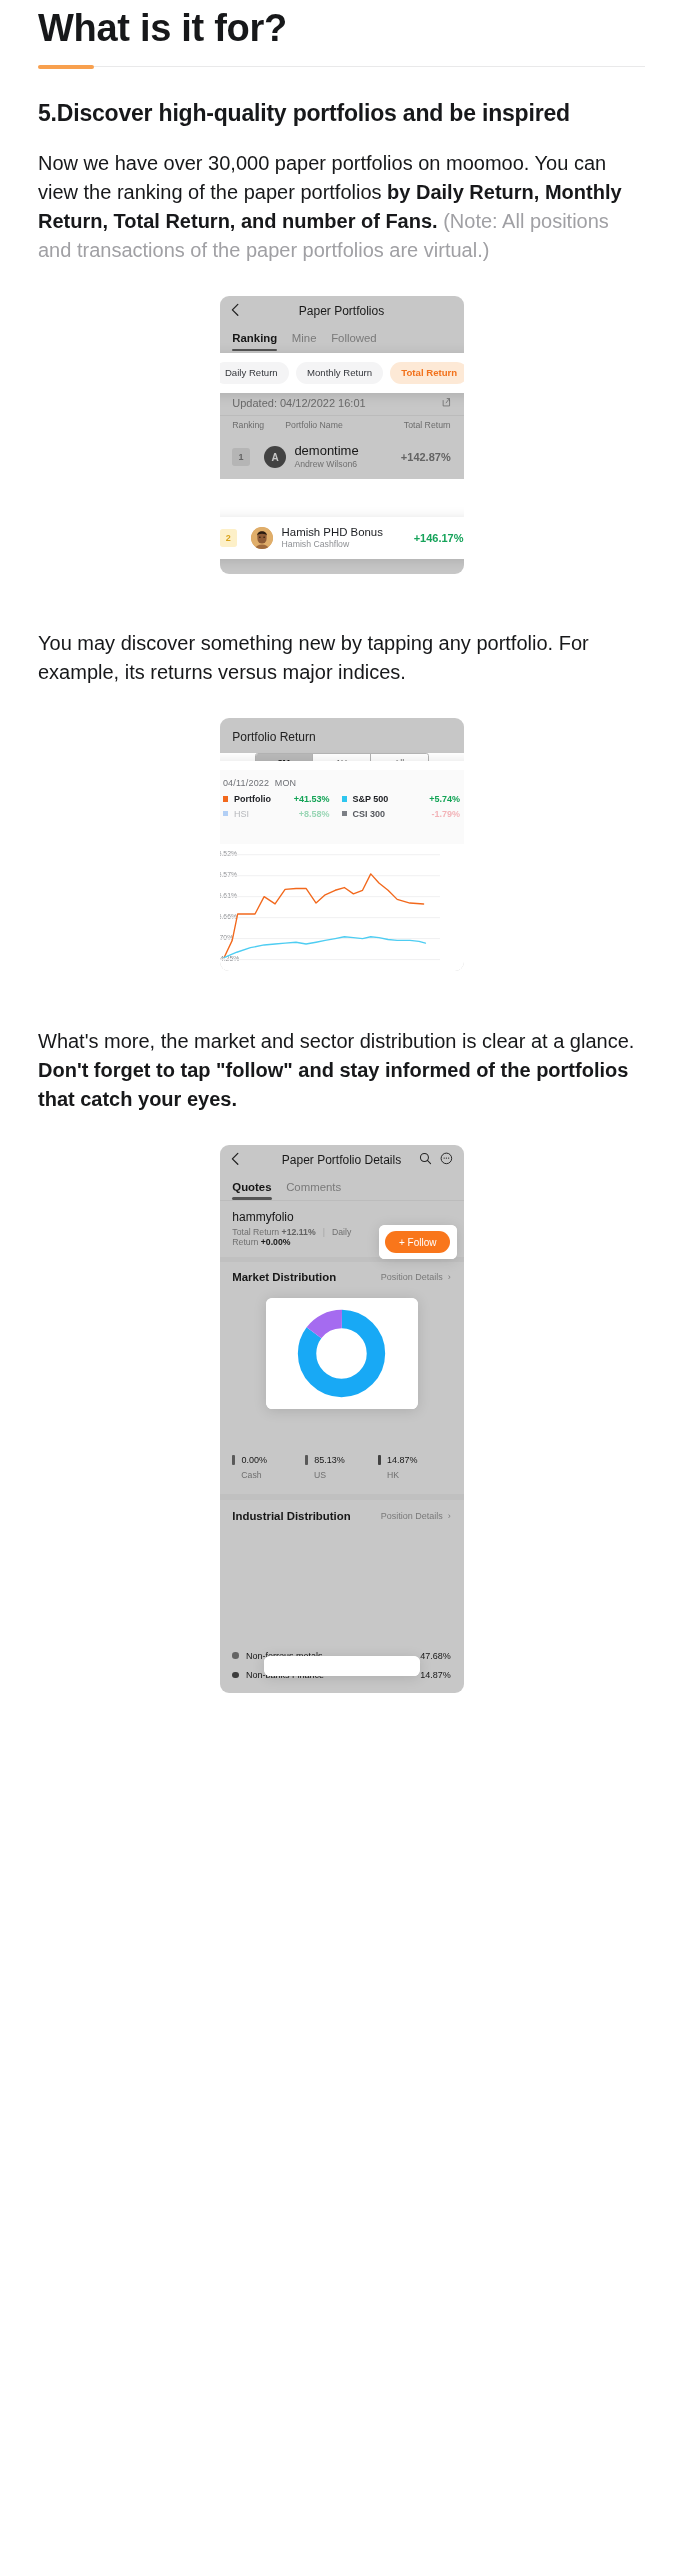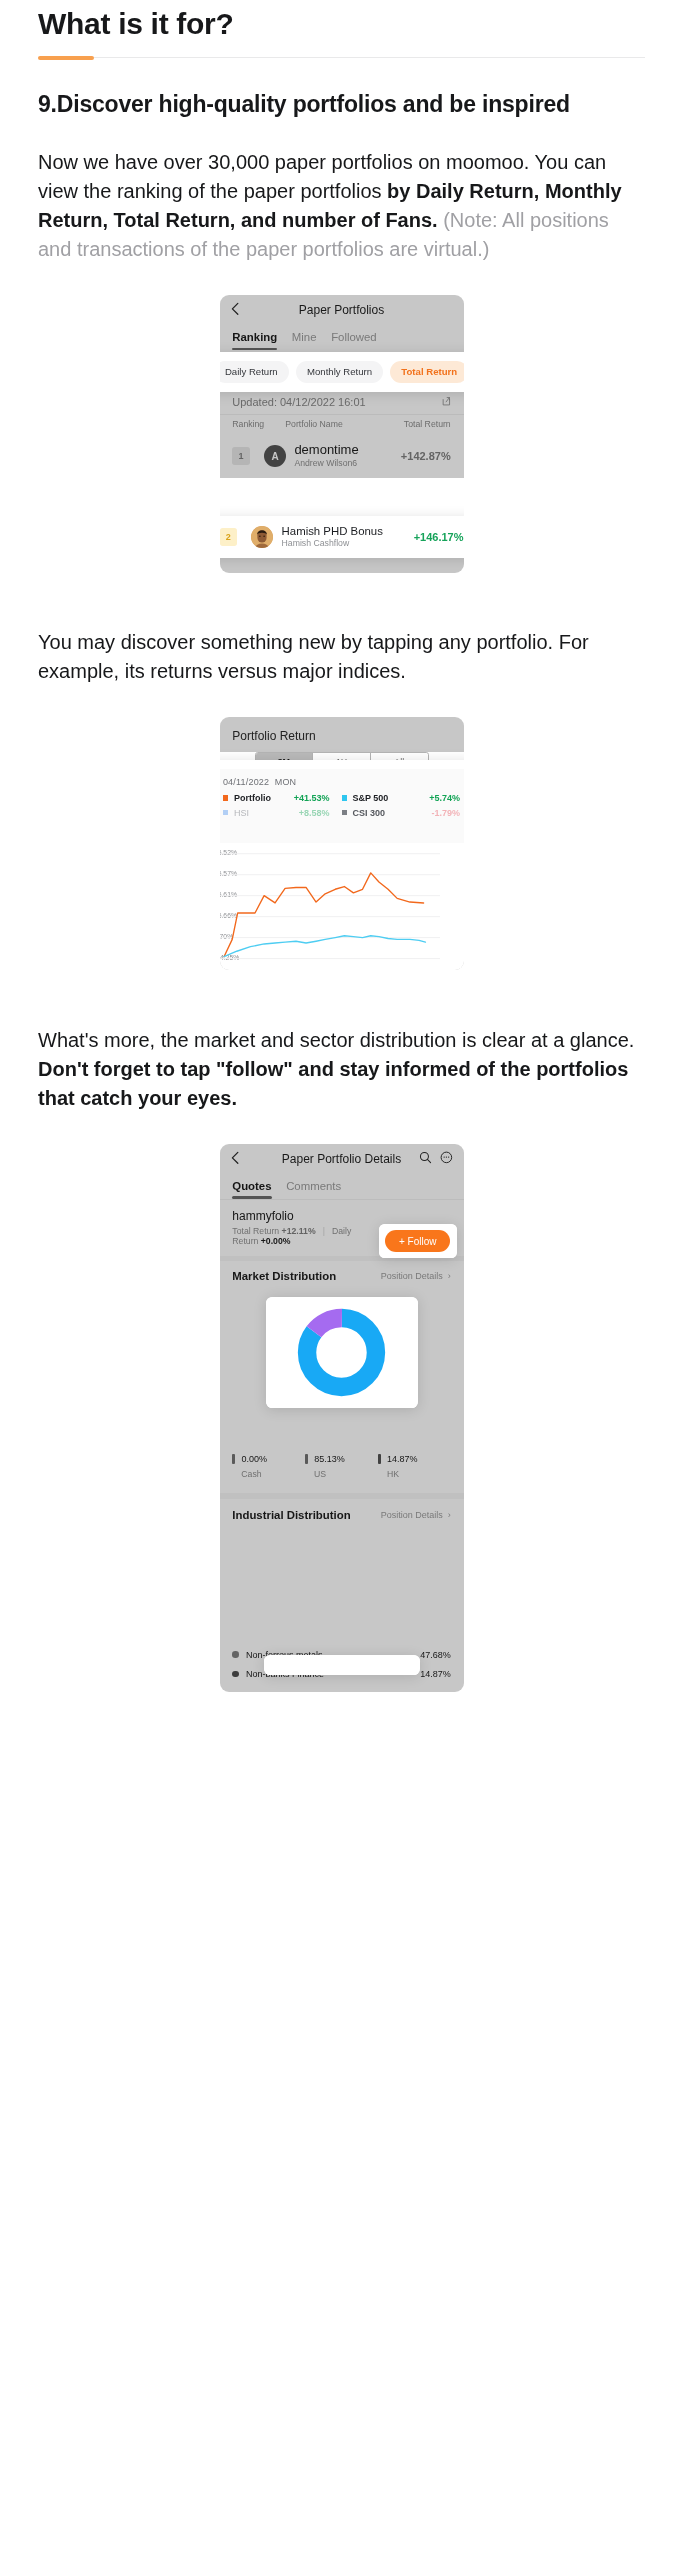--- a/index.html
+++ b/index.html
@@ -8,21 +8,21 @@
     height: 2576px;
     background: #ffffff;
     font-family: "Liberation Sans", sans-serif;
     overflow: hidden;
   }
   .page { width: 683px; height: 2576px; position: relative; padding: 0 38px; }
 
   
   .header { padding-top: 7.3px; }
   .header h1 {
-    font-size: 30px;
+    font-size: 38px;
     font-weight: 700;
     color: #17181a;
     letter-spacing: -0.3px;
   }
   .rule-wrap { position: relative; height: 4.6px; margin-top: 14.6px; }
   .rule-full { position: absolute; left: 0; right: 0; top: 0.9px; height: 0.9px; background: #e9e9ea; }
   .rule-accent { position: absolute; left: 0; top: 0; width: 56px; height: 4.6px; border-radius: 2.7px; background: #f8a04e; }
 
   
   h2.sec {
@@ -30,21 +30,21 @@
     line-height: 1.28;
     font-weight: 700;
     color: #17181a;
     margin-top: 30px;
     letter-spacing: -0.2px;
   }
   p.body {
     font-size: 20px;
     line-height: 1.45;
     color: #17181a;
-    margin-top: 28px;
+    margin-top: 20px;
   }
   p.body b { font-weight: 700; }
   p.body .muted { color: #a0a0a4; }
 
   
   .shot { margin: 31px auto 0; width: 244px; position: relative; }
 
   
   .dim { filter: grayscale(100%) brightness(0.78); }
 
@@ -217,21 +217,21 @@
 <div class="page">
 
   <div class="header">
     <h1>What is it for?</h1>
     <div class="rule-wrap">
       <div class="rule-full"></div>
       <div class="rule-accent"></div>
     </div>
   </div>
 
-  <h2 class="sec">9.Discover high-quality portfolios and be inspired</h2>
+  <h2 class="sec">5.Discover high-quality portfolios and be inspired</h2>
 
   <p class="body"><span>Now we have over 30,000 paper portfolios on moomoo. You can view the ranking of the paper portfolios </span><b>by Daily Return, Monthly Return, Total Return, and number of Fans.</b><span class="muted"> (Note: All positions and transactions of the paper portfolios are virtual.)</span></p>
 
   <div class="shot">
     <div class="phone">
 
       <div class="dim">
         <div class="nav">
           <span class="back">
             <svg width="8.2" height="13.7" viewBox="0 0 9 15">

